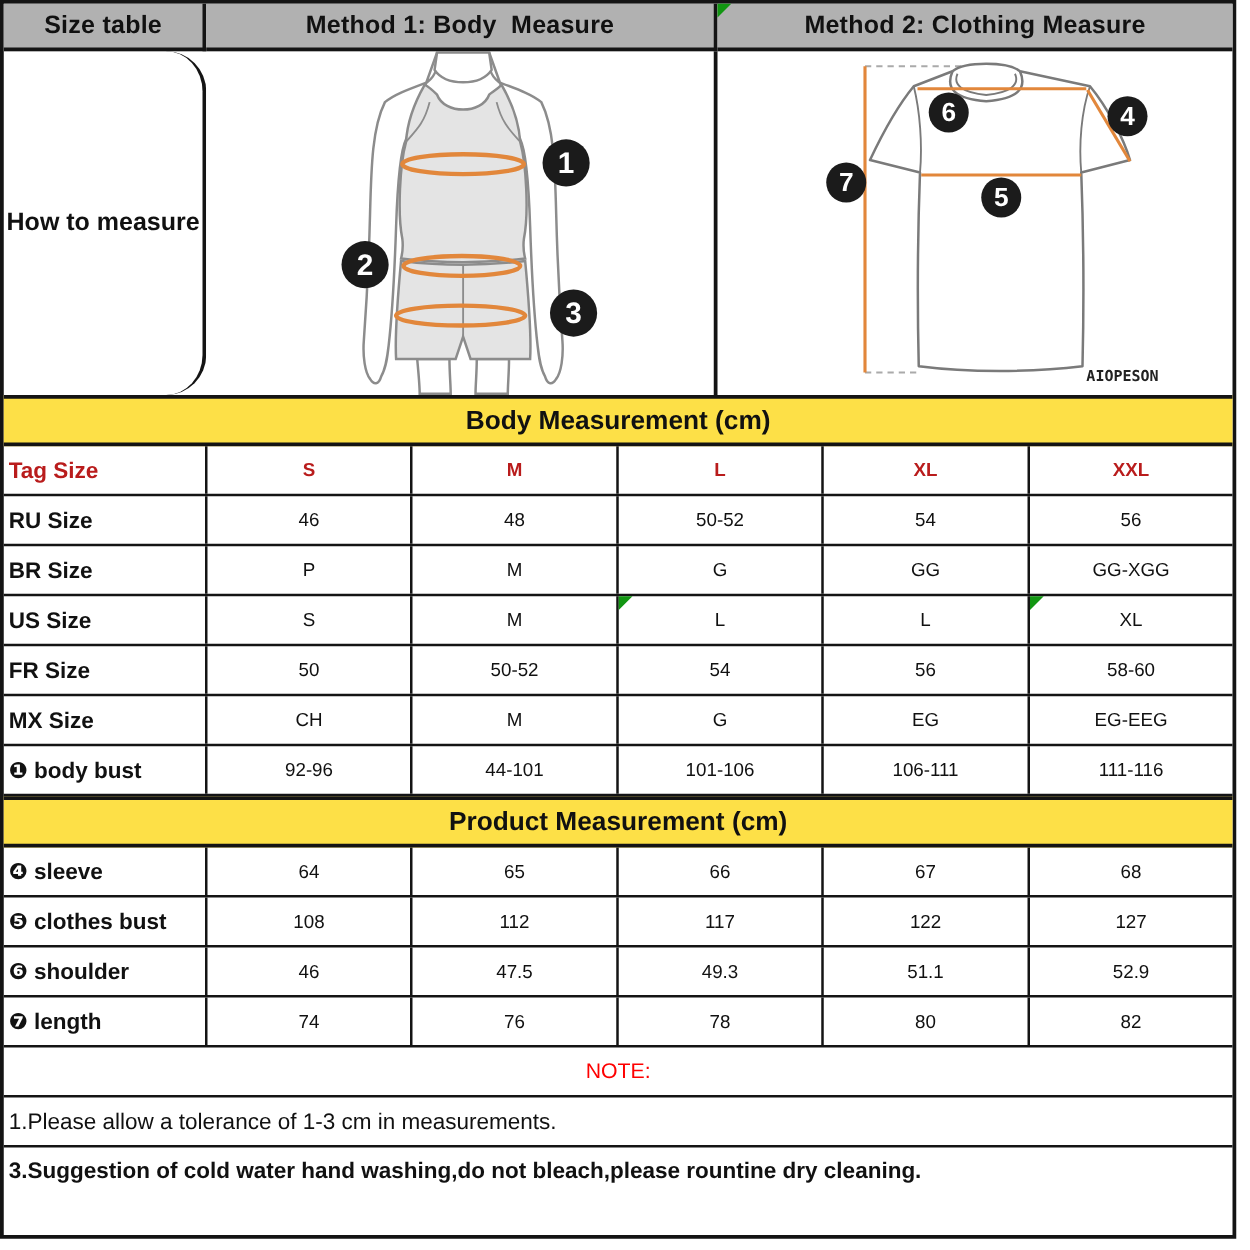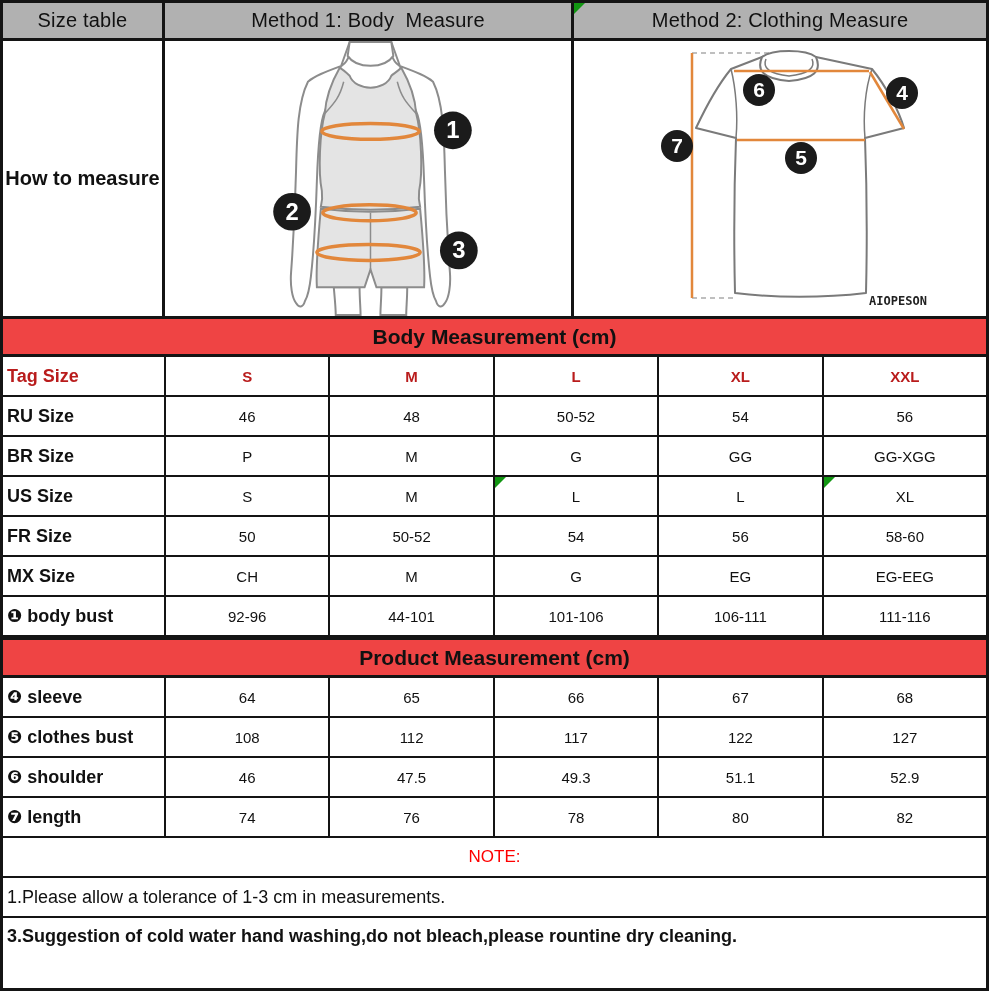--- a/index.html
+++ b/index.html
@@ -6,36 +6,36 @@
   html,body { width:1000px; height:1000px; background:#ffffff;
     font-family:"Liberation Sans","DejaVu Sans",sans-serif; color:#111; }
 
   .sheet { position:absolute; top:0; left:0; width:989px; height:991px;
     border:3px solid #141414; background:#fff; }
 
   
   .title-row { display:flex; height:38px; }
   .title-cell { background:#b1b1b1; border-bottom:3px solid #141414;
     display:flex; align-items:center; justify-content:center;
-    font-weight:normal; font-size:20px; letter-spacing:0.2px; position:relative; }
+    font-weight:bold; font-size:20px; letter-spacing:0.2px; position:relative; }
   .t1 { width:162px; border-right:3px solid #141414; }
   .t2 { width:409px; border-right:3px solid #141414; white-space:pre; }
   .t3 { flex:1; }
 
   
   .diagram-row { display:flex; height:275px; }
   .d1 { width:162px; border-right:3px solid #141414;
     display:flex; align-items:center; justify-content:center; text-align:center;
-    font-weight:bold; font-size:20px; line-height:33px; }
+    font-weight:bold; font-size:20px; line-height:33px;border-radius:32px; }
   .d2 { width:409px; border-right:3px solid #141414; }
   .d3 { flex:1; }
   .diagram-row svg { display:block; }
 
   
-  .band { height:41px; background:#ef4444;
+  .band { height:41px; background:#fde047;
     border-top:3px solid #141414; border-bottom:3px solid #141414;
     display:flex; align-items:center; justify-content:center;
     font-weight:bold; font-size:21px; }
 
   
   .grid-row { display:flex; height:40px; border-bottom:2px solid #141414; }
   .grid-row .lbl { width:163px; border-right:2px solid #141414;
     font-weight:bold; font-size:18px; display:flex; align-items:center;
     padding-left:4px; }
   .grid-row .val { flex:1; border-right:2px solid #141414;

